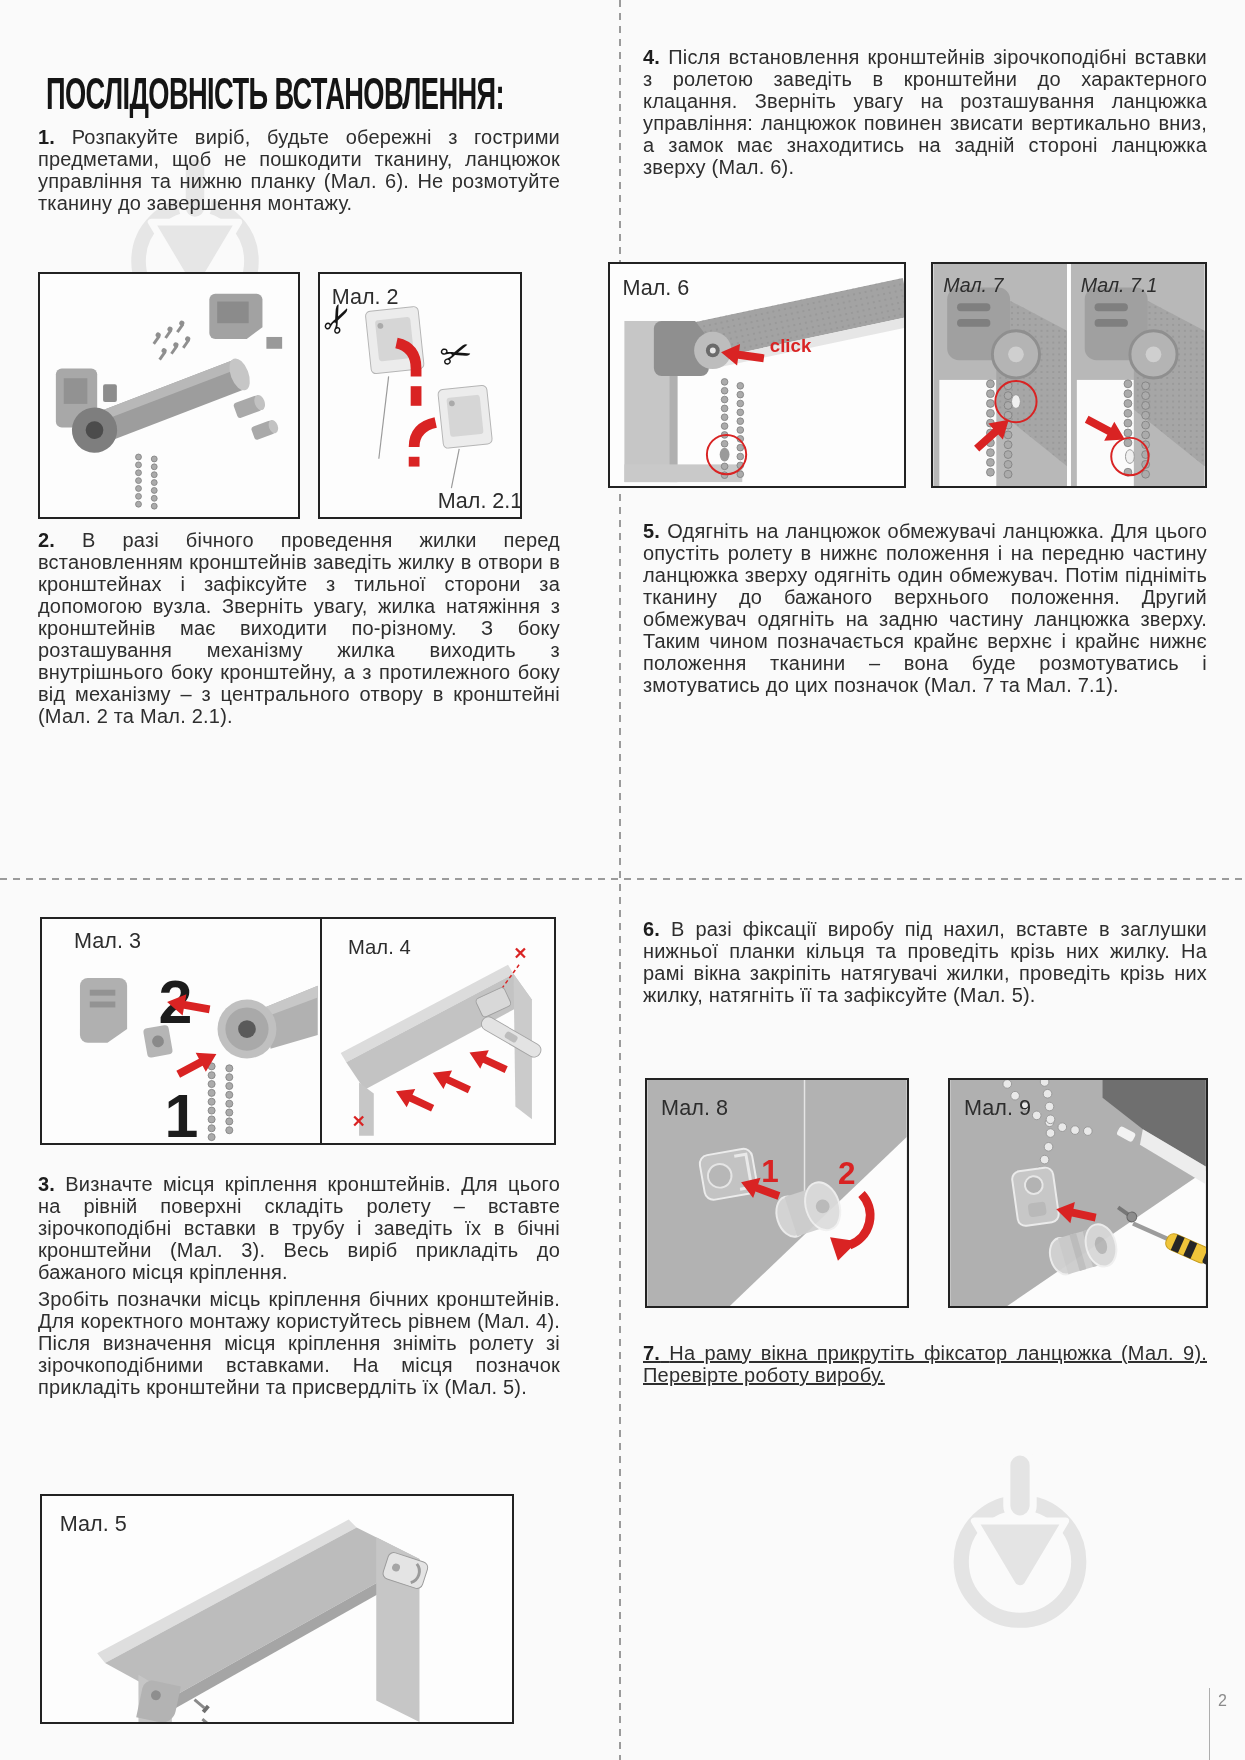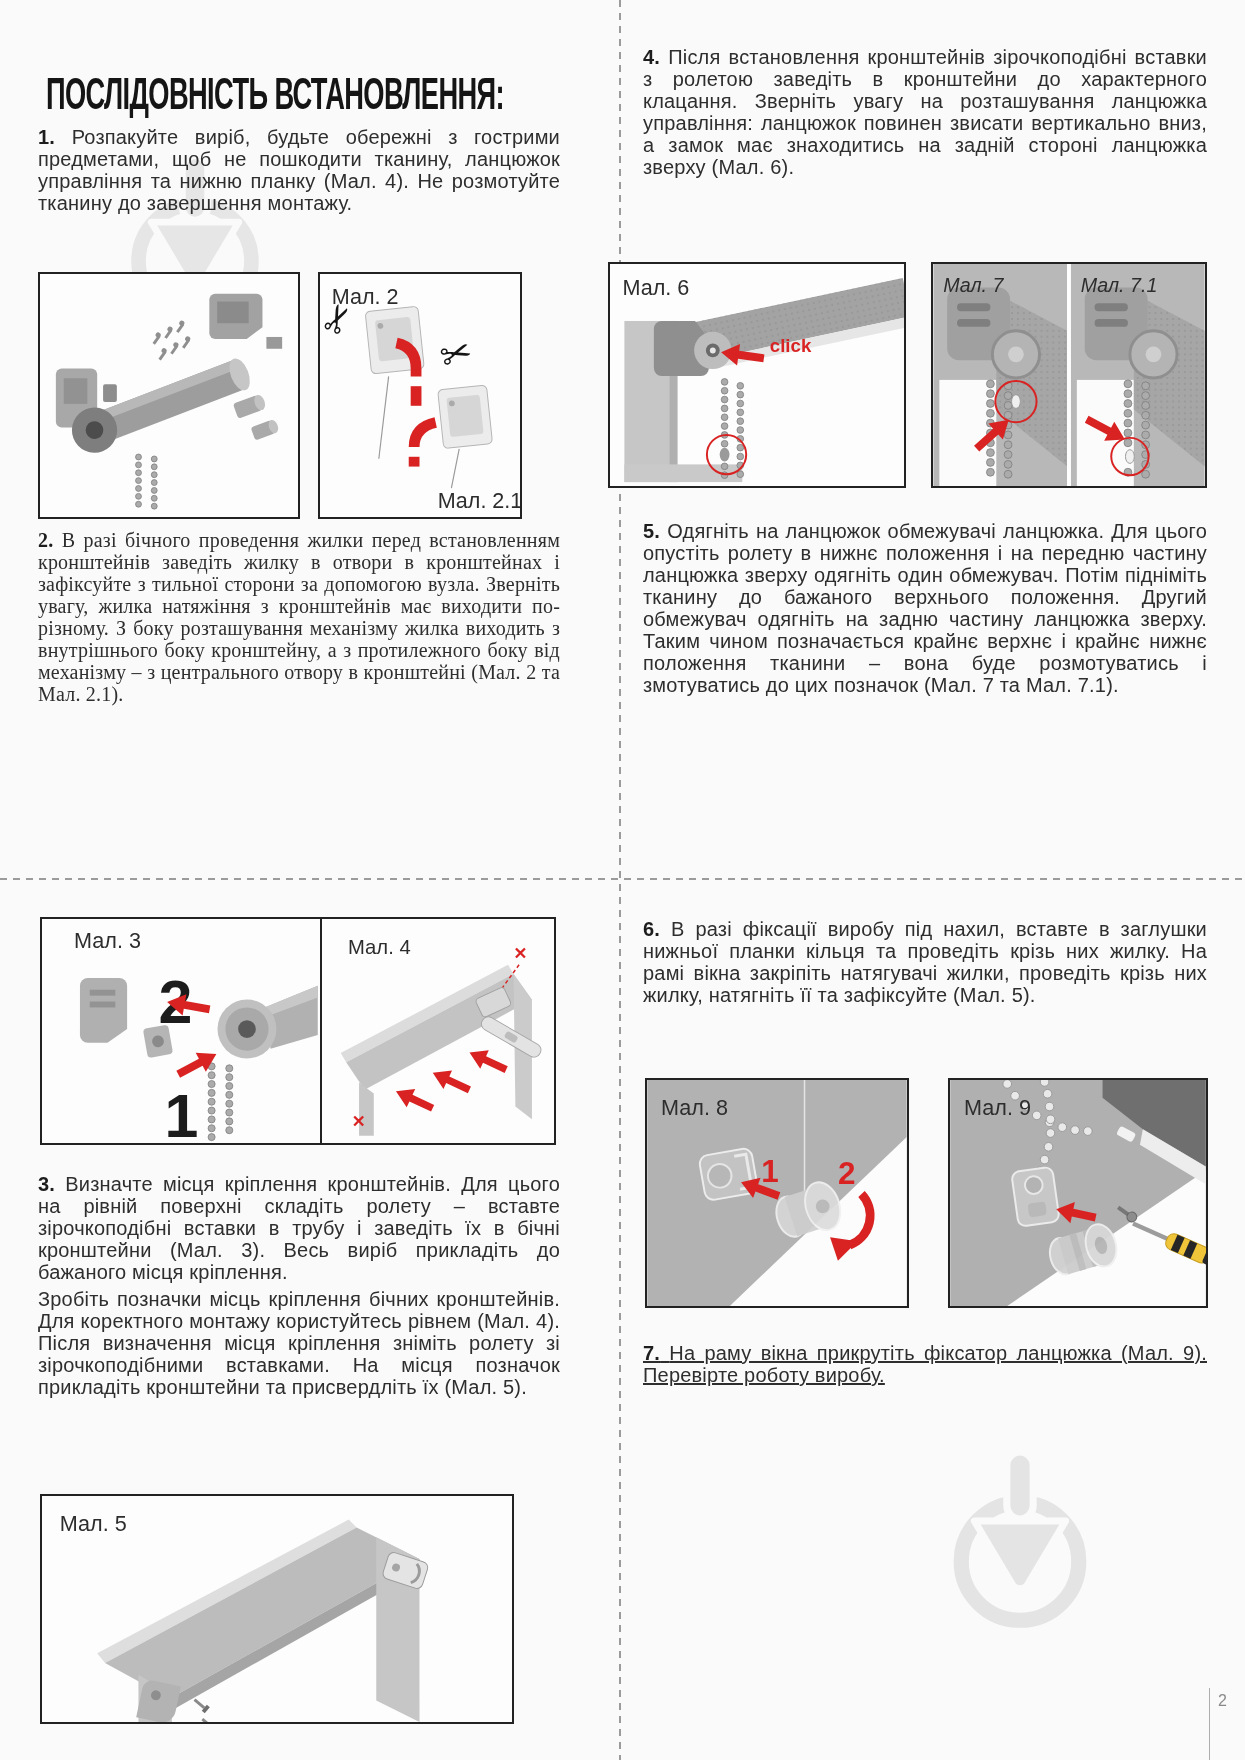--- a/index.html
+++ b/index.html
@@ -64,24 +64,24 @@
       <circle cx="75" cy="112" r="58" fill="none" stroke="#e4e4e4" stroke-width="15"></circle>
       <rect x="62" y="4" width="26" height="66" rx="13" fill="#e4e4e4" stroke="#fafafa" stroke-width="7"></rect>
       <path d="M30,72 h90 l-37,62 a9,9 0 0 1 -16,0 z" fill="#e4e4e4" stroke="#fafafa" stroke-width="7" stroke-linejoin="round"></path>
     </svg>
   </div>
 
   <h1 class="title">ПОСЛІДОВНІСТЬ ВСТАНОВЛЕННЯ:</h1>
 
   <p class="step col-l" style="top:126px;">
     <b>1.</b>
-    <span>Розпакуйте виріб, будьте обережні з гострими предметами, щоб не пошкодити тканину, ланцюжок управління та нижню планку (Мал. 4). Не розмотуйте тканину до завершення монтажу.</span>
-  </p>
-
-  <p class="step col-l" style="top:529px;font-family:Liberation Serif, serif;">
+    <span>Розпакуйте виріб, будьте обережні з гострими предметами, щоб не пошкодити тканину, ланцюжок управління та нижню планку (Мал. 6). Не розмотуйте тканину до завершення монтажу.</span>
+  </p>
+
+  <p class="step col-l" style="top:529px;">
     <b>2.</b>
     <span>В разі бічного проведення жилки перед встановленням кронштейнів заведіть жилку в отвори в кронштейнах і зафіксуйте з тильної сторони за допомогою вузла. Зверніть увагу, жилка натяжіння з кронштейнів має виходити по-різному. З боку розташування механізму жилка виходить з внутрішнього боку кронштейну, а з протилежного боку від механізму – з центрального отвору в кронштейні (Мал. 2 та Мал. 2.1).</span>
   </p>
 
   <p class="step col-l" style="top:1173px;">
     <b>3.</b>
     <span>Визначте місця кріплення кронштейнів. Для цього на рівній поверхні складіть ролету – вставте зірочкоподібні вставки в трубу і заведіть їх в бічні кронштейни (Мал. 3). Весь виріб прикладіть до бажаного місця кріплення.</span>
     <span class="para2">Зробіть позначки місць кріплення бічних кронштейнів. Для коректного монтажу користуйтесь рівнем (Мал. 4). Після визначення місця кріплення зніміть ролету зі зірочкоподібними вставками. На місця позначок прикладіть кронштейни та присвердліть їх (Мал. 5).</span>
   </p>
 

